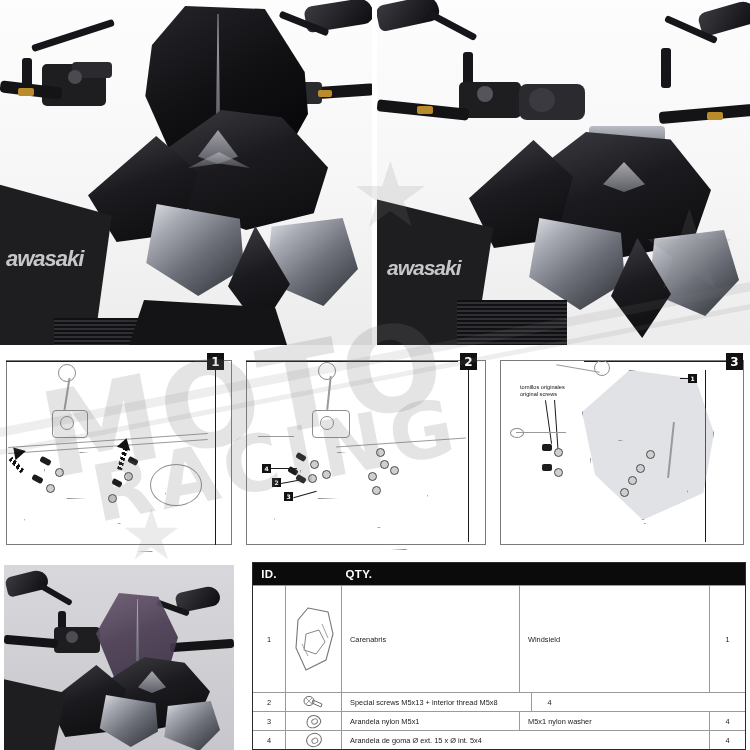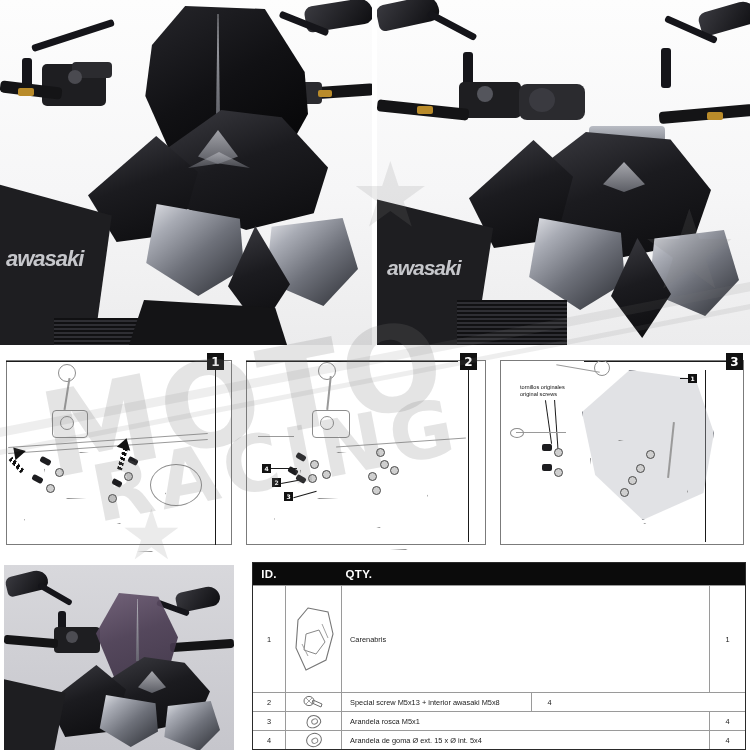--- a/index.html
+++ b/index.html
@@ -344,42 +344,44 @@
     <div class="trow r-tall">
       <div class="c-id id-cell">1</div>
       <div class="c-ic icon-cell">
         <svg class="ic-shield" viewBox="0 0 44 70">
           <path d="M16 4 L36 8 L41 30 L34 56 L14 66 L4 44 L6 16 Z" fill="none" stroke="#777" stroke-width="1.1"></path>
           <path d="M14 30 L27 26 L33 38 L24 50 L12 46 Z" fill="none" stroke="#888" stroke-width="1"></path>
           <path d="M10 40 L16 52 M30 20 L36 34" fill="none" stroke="#999" stroke-width="0.9"></path>
         </svg>
       </div>
       <div class="c-es" style="padding-left:8px;">Carenabris</div>
+      <div class="c-en" style="padding-left:8px;">Windsield</div>
       <div class="c-qt qty-cell">1</div>
     </div>
 
     <div class="trow r-short">
       <div class="c-id id-cell">2</div>
       <div class="c-ic icon-cell">
         <svg class="ic-screw" viewBox="0 0 22 14">
           <ellipse cx="6" cy="6" rx="5" ry="4.6" fill="none" stroke="#6e6e6e" stroke-width="1"></ellipse>
           <path d="M3 3 L9 9 M9 3 L3 9" stroke="#8a8a8a" stroke-width="0.8"></path>
           <path d="M10 5 L19 9 L18 12 L9 8 Z" fill="none" stroke="#6e6e6e" stroke-width="1"></path>
         </svg>
       </div>
-      <div class="c-en" style="padding-left:8px;">Special screw M5x13 + interior awasaki M5x8</div>
+      <div class="c-en" style="padding-left:8px;">Special screws M5x13 + interior thread M5x8</div>
       <div class="c-qt qty-cell">4</div>
     </div>
 
     <div class="trow r-short">
       <div class="c-id id-cell">3</div>
       <div class="c-ic icon-cell">
         <div class="ic-washer"></div>
       </div>
-      <div class="c-es" style="padding-left:8px;">Arandela rosca M5x1</div>
+      <div class="c-es" style="padding-left:8px;">Arandela nylon M5x1</div>
+      <div class="c-en" style="padding-left:8px;">M5x1 nylon washer</div>
       <div class="c-qt qty-cell">4</div>
     </div>
 
     <div class="trow r-short">
       <div class="c-id id-cell">4</div>
       <div class="c-ic icon-cell">
         <div class="ic-rwasher"></div>
       </div>
       <div class="c-es" style="padding-left:8px;">Arandela de goma Ø ext. 15 x Ø int. 5x4</div>
       <div class="c-qt qty-cell">4</div>

